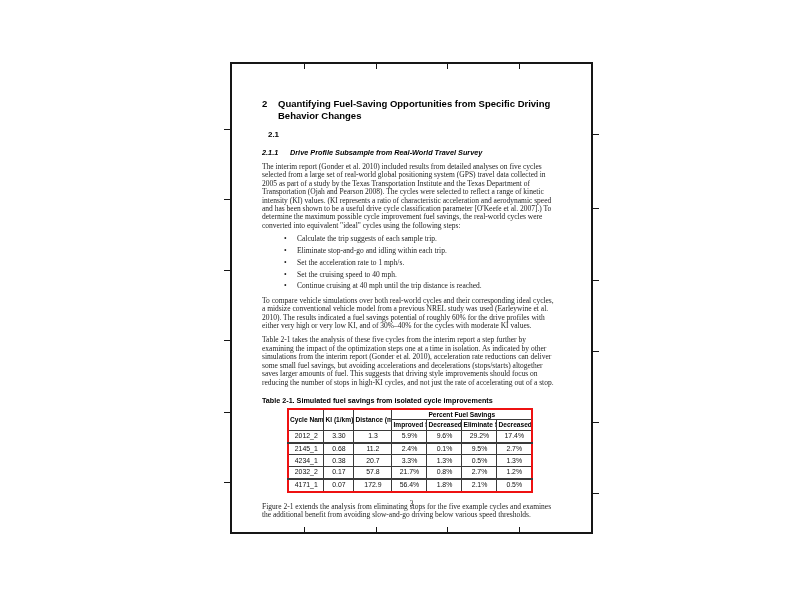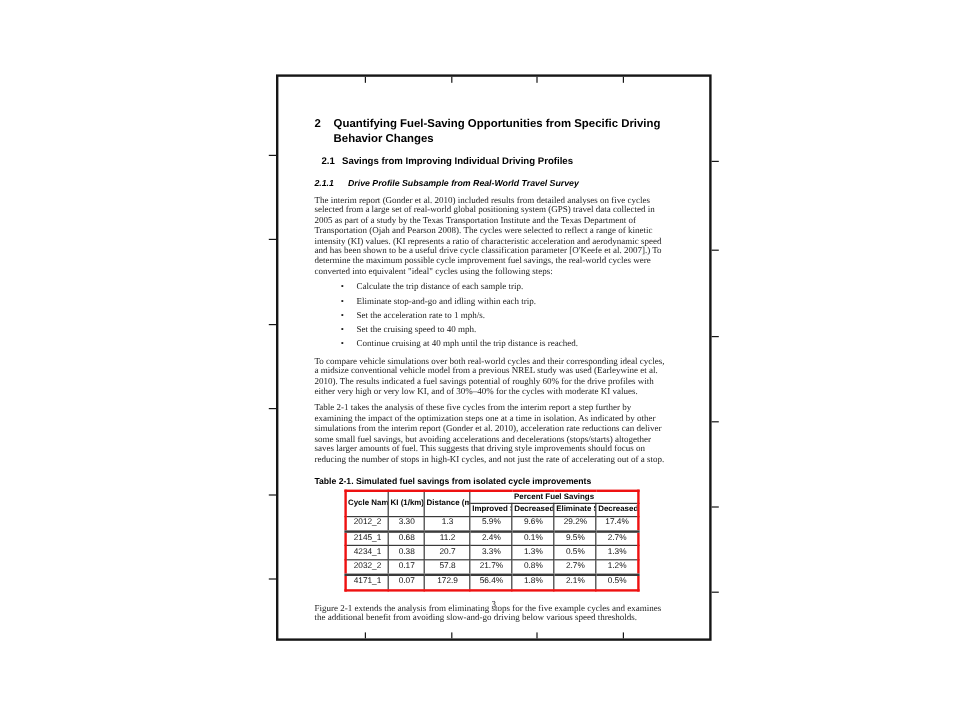--- a/index.html
+++ b/index.html
@@ -57,32 +57,31 @@
     <div class="h1">
       <span class="num">2</span>
       <span>
         <span style="display:block">Quantifying Fuel-Saving Opportunities from Specific Driving</span>
         <span style="display:block">Behavior Changes</span>
       </span>
     </div>
 
     <div class="h2">
       <span class="num">2.1</span>
-      <span>Savings from Improving Individual Driving Profiles</span>
     </div>
 
     <div class="h3">
       <span class="num">2.1.1</span>
       <span>Drive Profile Subsample from Real-World Travel Survey</span>
     </div>
 
     <div class="para">The interim report (Gonder et al. 2010) included results from detailed analyses on five cycles selected from a large set of real-world global positioning system (GPS) travel data collected in 2005 as part of a study by the Texas Transportation Institute and the Texas Department of Transportation (Ojah and Pearson 2008). The cycles were selected to reflect a range of kinetic intensity (KI) values. (KI represents a ratio of characteristic acceleration and aerodynamic speed and has been shown to be a useful drive cycle classification parameter [O'Keefe et al. 2007].) To determine the maximum possible cycle improvement fuel savings, the real-world cycles were converted into equivalent "ideal" cycles using the following steps:</div>
 
     <ul class="bullets" id="bulletList">
-        <li><span class="marker">•</span><span>Calculate the trip distance of each sample trip.</span></li>
+        <li><span class="marker">•</span><span>Calculate the trip suggests of each sample trip.</span></li>
         <li><span class="marker">•</span><span>Eliminate stop-and-go and idling within each trip.</span></li>
         <li><span class="marker">•</span><span>Set the acceleration rate to 1 mph/s.</span></li>
         <li><span class="marker">•</span><span>Set the cruising speed to 40 mph.</span></li>
         <li><span class="marker">•</span><span>Continue cruising at 40 mph until the trip distance is reached.</span></li>
       </ul>
 
     <div class="para">To compare vehicle simulations over both real-world cycles and their corresponding ideal cycles, a midsize conventional vehicle model from a previous NREL study was used (Earleywine et al. 2010). The results indicated a fuel savings potential of roughly 60% for the drive profiles with either very high or very low KI, and of 30%–40% for the cycles with moderate KI values.</div>
 
     <div class="para">Table 2-1 takes the analysis of these five cycles from the interim report a step further by examining the impact of the optimization steps one at a time in isolation. As indicated by other simulations from the interim report (Gonder et al. 2010), acceleration rate reductions can deliver some small fuel savings, but avoiding accelerations and decelerations (stops/starts) altogether saves larger amounts of fuel. This suggests that driving style improvements should focus on reducing the number of stops in high-KI cycles, and not just the rate of accelerating out of a stop.</div>
 

